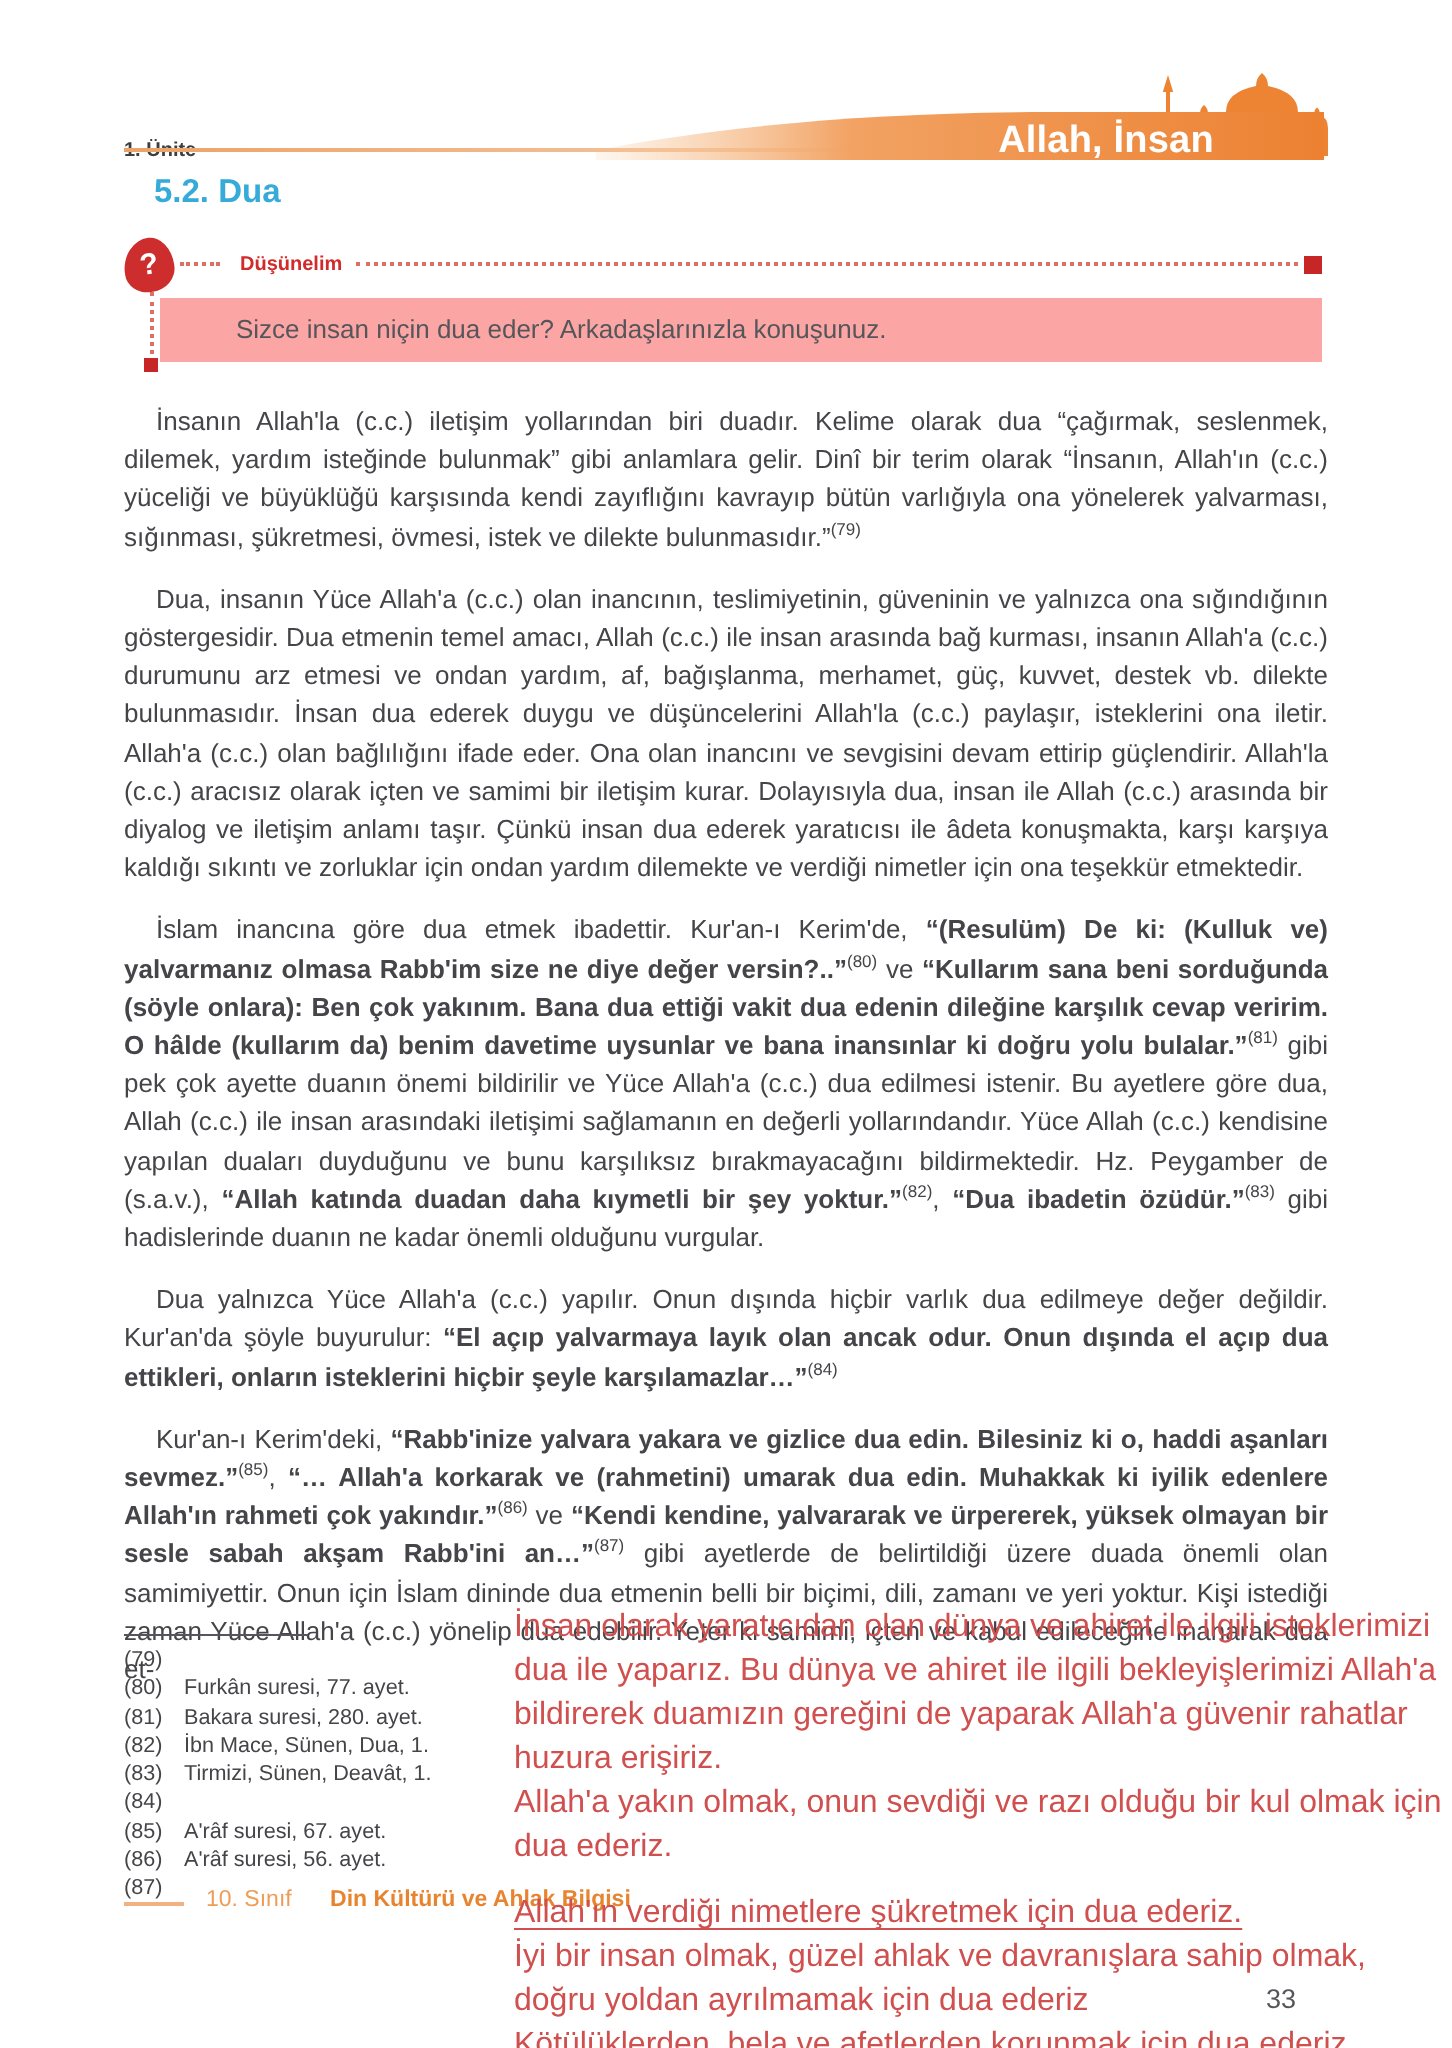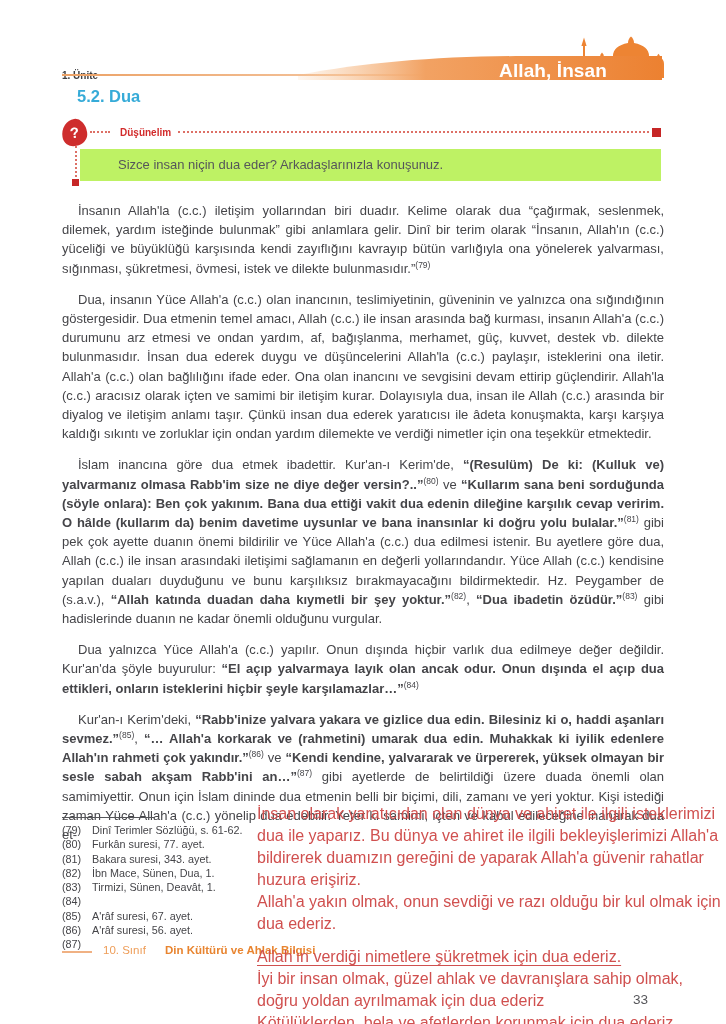--- a/index.html
+++ b/index.html
@@ -28,21 +28,21 @@
   .balloon { width:25px; height:27px; background:#ce2d2d; flex:none;
     border-radius:58% 46% 52% 46% / 62% 58% 44% 40%;
     display:flex; align-items:center; justify-content:center;
     color:#fff; font-size:15px; font-weight:bold; transform:rotate(-8deg); }
   .dot-gap { width:20px; border-top:2px dotted #dd7066; margin:0 3px; }
   .dus-title { color:#d22b2b; font-size:10px; font-weight:bold; margin:0 7px; white-space:nowrap; }
   .dot-fill { flex:1; border-top:2px dotted #dd7066; }
   .end-square { width:9px; height:9px; background:#c62626; margin-left:3px; flex:none; }
   .v-dots { position:absolute; left:13px; top:28px; height:31px; width:0; border-left:2px dotted #dd7066; }
   .v-square { position:absolute; left:10px; top:61px; width:7px; height:7px; background:#c62626; }
-  .dus-box { margin:3px 0 0 18px; background:#bef264; padding:8px 12px 9px 38px;
+  .dus-box { margin:3px 0 0 18px; background:#fca5a5; padding:8px 12px 9px 38px;
     font-size:13px; color:#55565a; }
 
   
   .body-copy { position:absolute; left:62px; top:201px; width:602px;
     font-size:13px; line-height:19.2px; color:#454549; text-align:justify; }
   .body-copy p { margin:0 0 12px 0; text-indent:16px; }
   .body-copy .b { font-weight:bold; }
   .body-copy sup { font-size:8.5px; line-height:0; vertical-align:super; }
 
   
@@ -111,29 +111,28 @@
       <p><span>İslam inancına göre dua etmek ibadettir. Kur'an-ı Kerim'de, </span><span class="b">“(Resulüm) De ki: (Kulluk ve) yalvarmanız olmasa Rabb'im size ne diye değer versin?..”</span><sup>(80)</sup><span> ve </span><span class="b">“Kullarım sana beni sorduğunda (söyle onlara): Ben çok yakınım. Bana dua ettiği vakit dua edenin dileğine karşılık cevap veririm. O hâlde (kullarım da) benim davetime uysunlar ve bana inansınlar ki doğru yolu bulalar.”</span><sup>(81)</sup><span> gibi pek çok ayette duanın önemi bildirilir ve Yüce Allah'a (c.c.) dua edilmesi istenir. Bu ayetlere göre dua, Allah (c.c.) ile insan arasındaki iletişimi sağlamanın en değerli yollarındandır. Yüce Allah (c.c.) kendisine yapılan duaları duyduğunu ve bunu karşılıksız bırakmayacağını bildirmektedir. Hz. Peygamber de (s.a.v.), </span><span class="b">“Allah katında duadan daha kıymetli bir şey yoktur.”</span><sup>(82)</sup><span>, </span><span class="b">“Dua ibadetin özüdür.”</span><sup>(83)</sup><span> gibi hadislerinde duanın ne kadar önemli olduğunu vurgular.</span></p>
       <p><span>Dua yalnızca Yüce Allah'a (c.c.) yapılır. Onun dışında hiçbir varlık dua edilmeye değer değildir. Kur'an'da şöyle buyurulur: </span><span class="b">“El açıp yalvarmaya layık olan ancak odur. Onun dışında el açıp dua ettikleri, onların isteklerini hiçbir şeyle karşılamazlar…”</span><sup>(84)</sup></p>
       <p><span>Kur'an-ı Kerim'deki, </span><span class="b">“Rabb'inize yalvara yakara ve gizlice dua edin. Bilesiniz ki o, haddi aşanları sevmez.”</span><sup>(85)</sup><span>, </span><span class="b">“… Allah'a korkarak ve (rahmetini) umarak dua edin. Muhakkak ki iyilik edenlere Allah'ın rahmeti çok yakındır.”</span><sup>(86)</sup><span> ve </span><span class="b">“Kendi kendine, yalvararak ve ürpererek, yüksek olmayan bir sesle sabah akşam Rabb'ini an…”</span><sup>(87)</sup><span> gibi ayetlerde de belirtildiği üzere duada önemli olan samimiyettir. Onun için İslam dininde dua etmenin belli bir biçimi, dili, zamanı ve yeri yoktur. Kişi istediği zaman Yüce Allah'a (c.c.) yönelip dua edebilir. Yeter ki samimi, içten ve kabul edileceğine inanarak dua et-</span></p>
     </div>
 
   <div class="footnotes">
     <div class="fn-rule"></div>
     <div>
         <div class="fn-row">
           <span class="fn-num">(79)</span>
-          <span class="fn-text">Dinî Terimler Sözlüğü, s. 61-62.</span>
         </div>
         <div class="fn-row">
           <span class="fn-num">(80)</span>
           <span class="fn-text">Furkân suresi, 77. ayet.</span>
         </div>
         <div class="fn-row">
           <span class="fn-num">(81)</span>
-          <span class="fn-text">Bakara suresi, 343. ayet.</span>
+          <span class="fn-text">Bakara suresi, 280. ayet.</span>
         </div>
         <div class="fn-row">
           <span class="fn-num">(82)</span>
           <span class="fn-text">İbn Mace, Sünen, Dua, 1.</span>
         </div>
         <div class="fn-row">
           <span class="fn-num">(83)</span>
           <span class="fn-text">Tirmizi, Sünen, Deavât, 1.</span>
         </div>
         <div class="fn-row">

